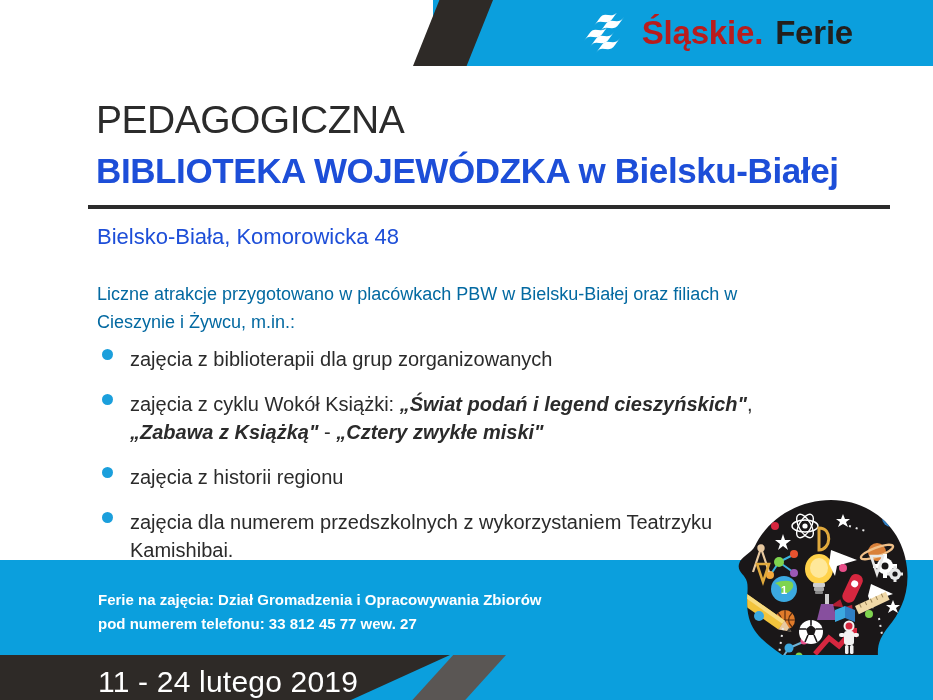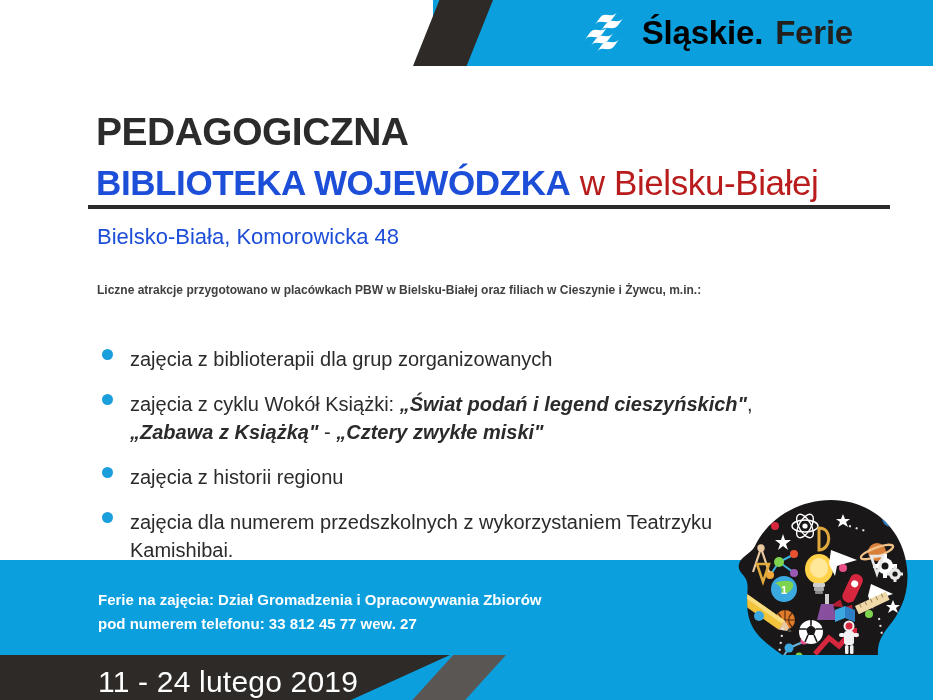--- a/index.html
+++ b/index.html
@@ -30,53 +30,52 @@
     padding-right:80px;
   }
   .logo-mark {
     width:46px; height:40px; margin-right:16px;
     flex:0 0 auto;
   }
   .brand-text {
     font-size:33px; font-weight:bold; letter-spacing:-0.2px;
     white-space:nowrap;
   }
-  .brand-light { color:#000000; }
+  .brand-light { color:#b91c1c; }
   .brand-dark { color:#231f1c; }
 
   
   .title-block { position:absolute; left:96px; top:100px; width:800px; }
   .title-line1 {
-    font-size:39px; font-weight:bold; color:#2b2b2b;
+    font-size:39px; font-weight:normal; color:#2b2b2b;
     letter-spacing:-0.5px; line-height:1.0;
     font-stretch:condensed;
-    margin-top:12px;
   }
   .title-line2 {
     font-size:35px; font-weight:bold; line-height:1.0;
     margin-top:14px; letter-spacing:-0.4px;
     white-space:nowrap;
   }
   .title-blue { color:#1d4ed8; }
-  .title-dark { color:#b91c1c; font-weight:normal; }
+  .title-dark { color:#1d4ed8; font-weight:bold; }
   .title-rule {
     position:absolute; left:88px; top:205px;
     width:802px; height:4px; background:#2b2b2b;
   }
 
   
   .address {
     position:absolute; left:97px; top:224px;
     font-size:22px; color:#1d4ed8; font-weight:normal;
   }
 
   
   .intro {
     position:absolute; left:97px; top:281px; width:710px;
-    font-size:12px; font-weight:bold; color:#404040;
+    font-size:18px; font-weight:normal; color:#0369a1;
     line-height:1.55;
   }
 
   
   .bullets {
     position:absolute; left:100px; top:345px; width:700px;
     list-style:none;
   }
   .bullet-item {
     position:relative; padding-left:30px;

